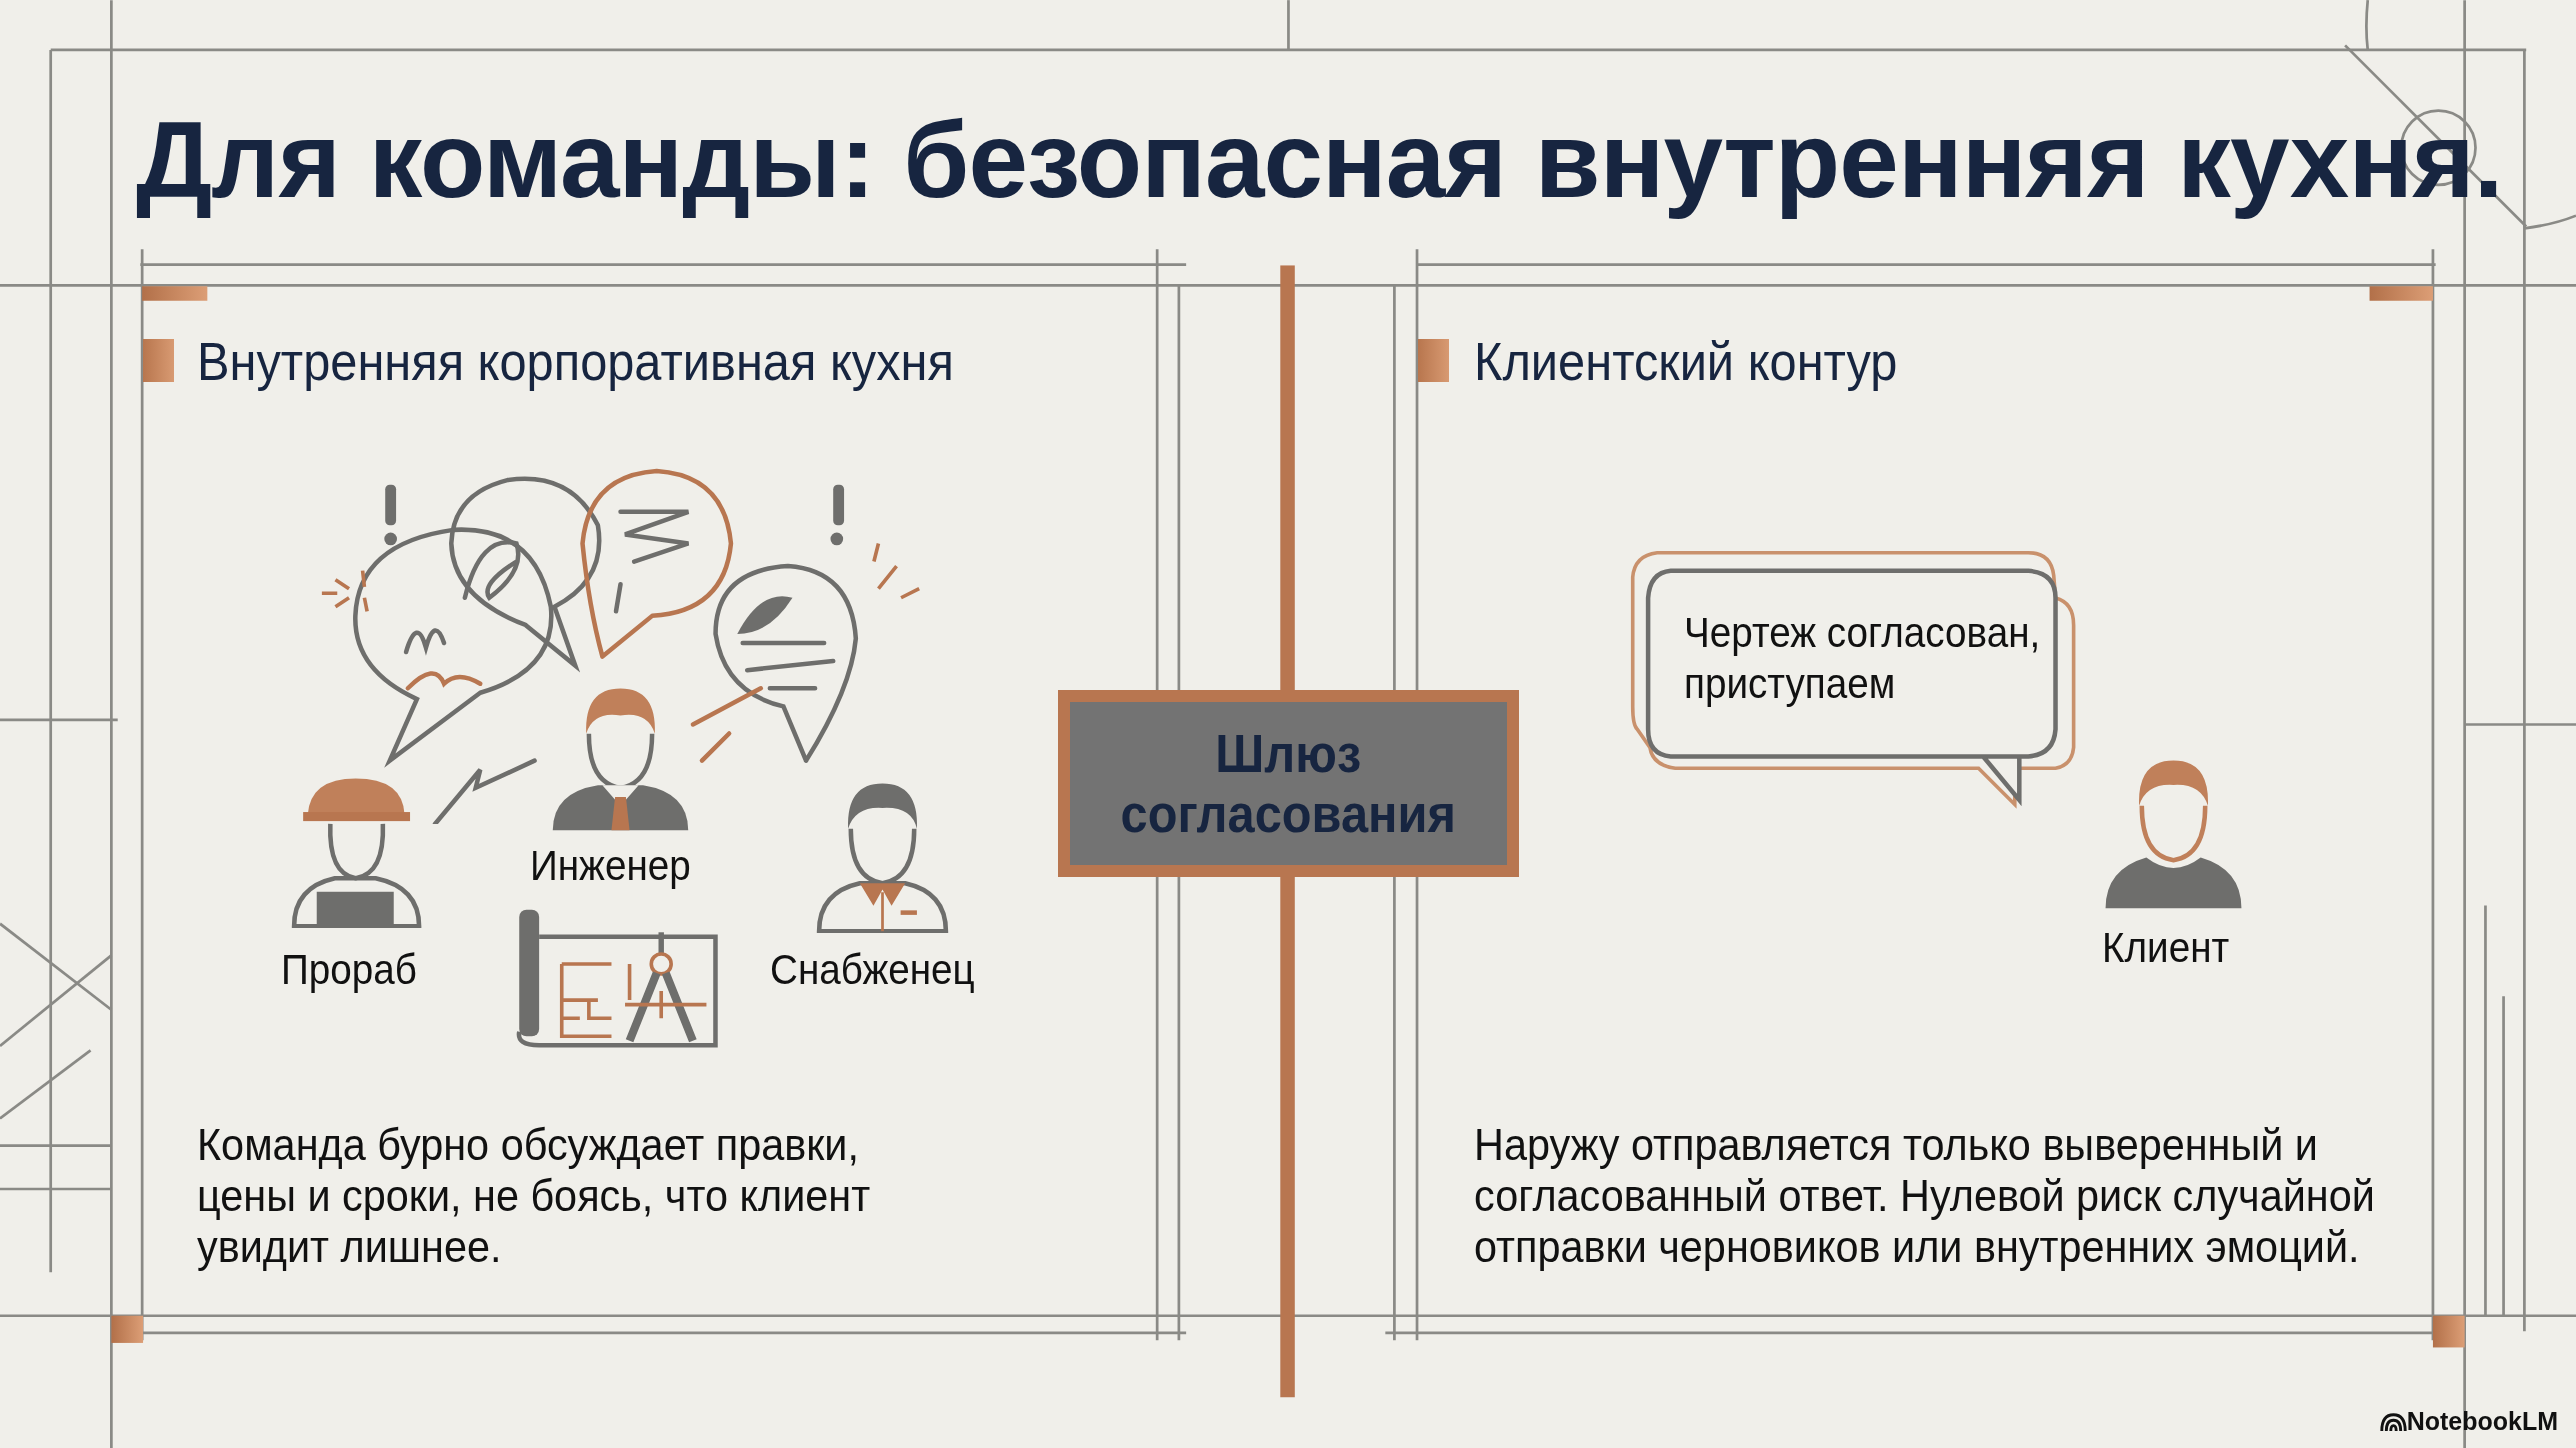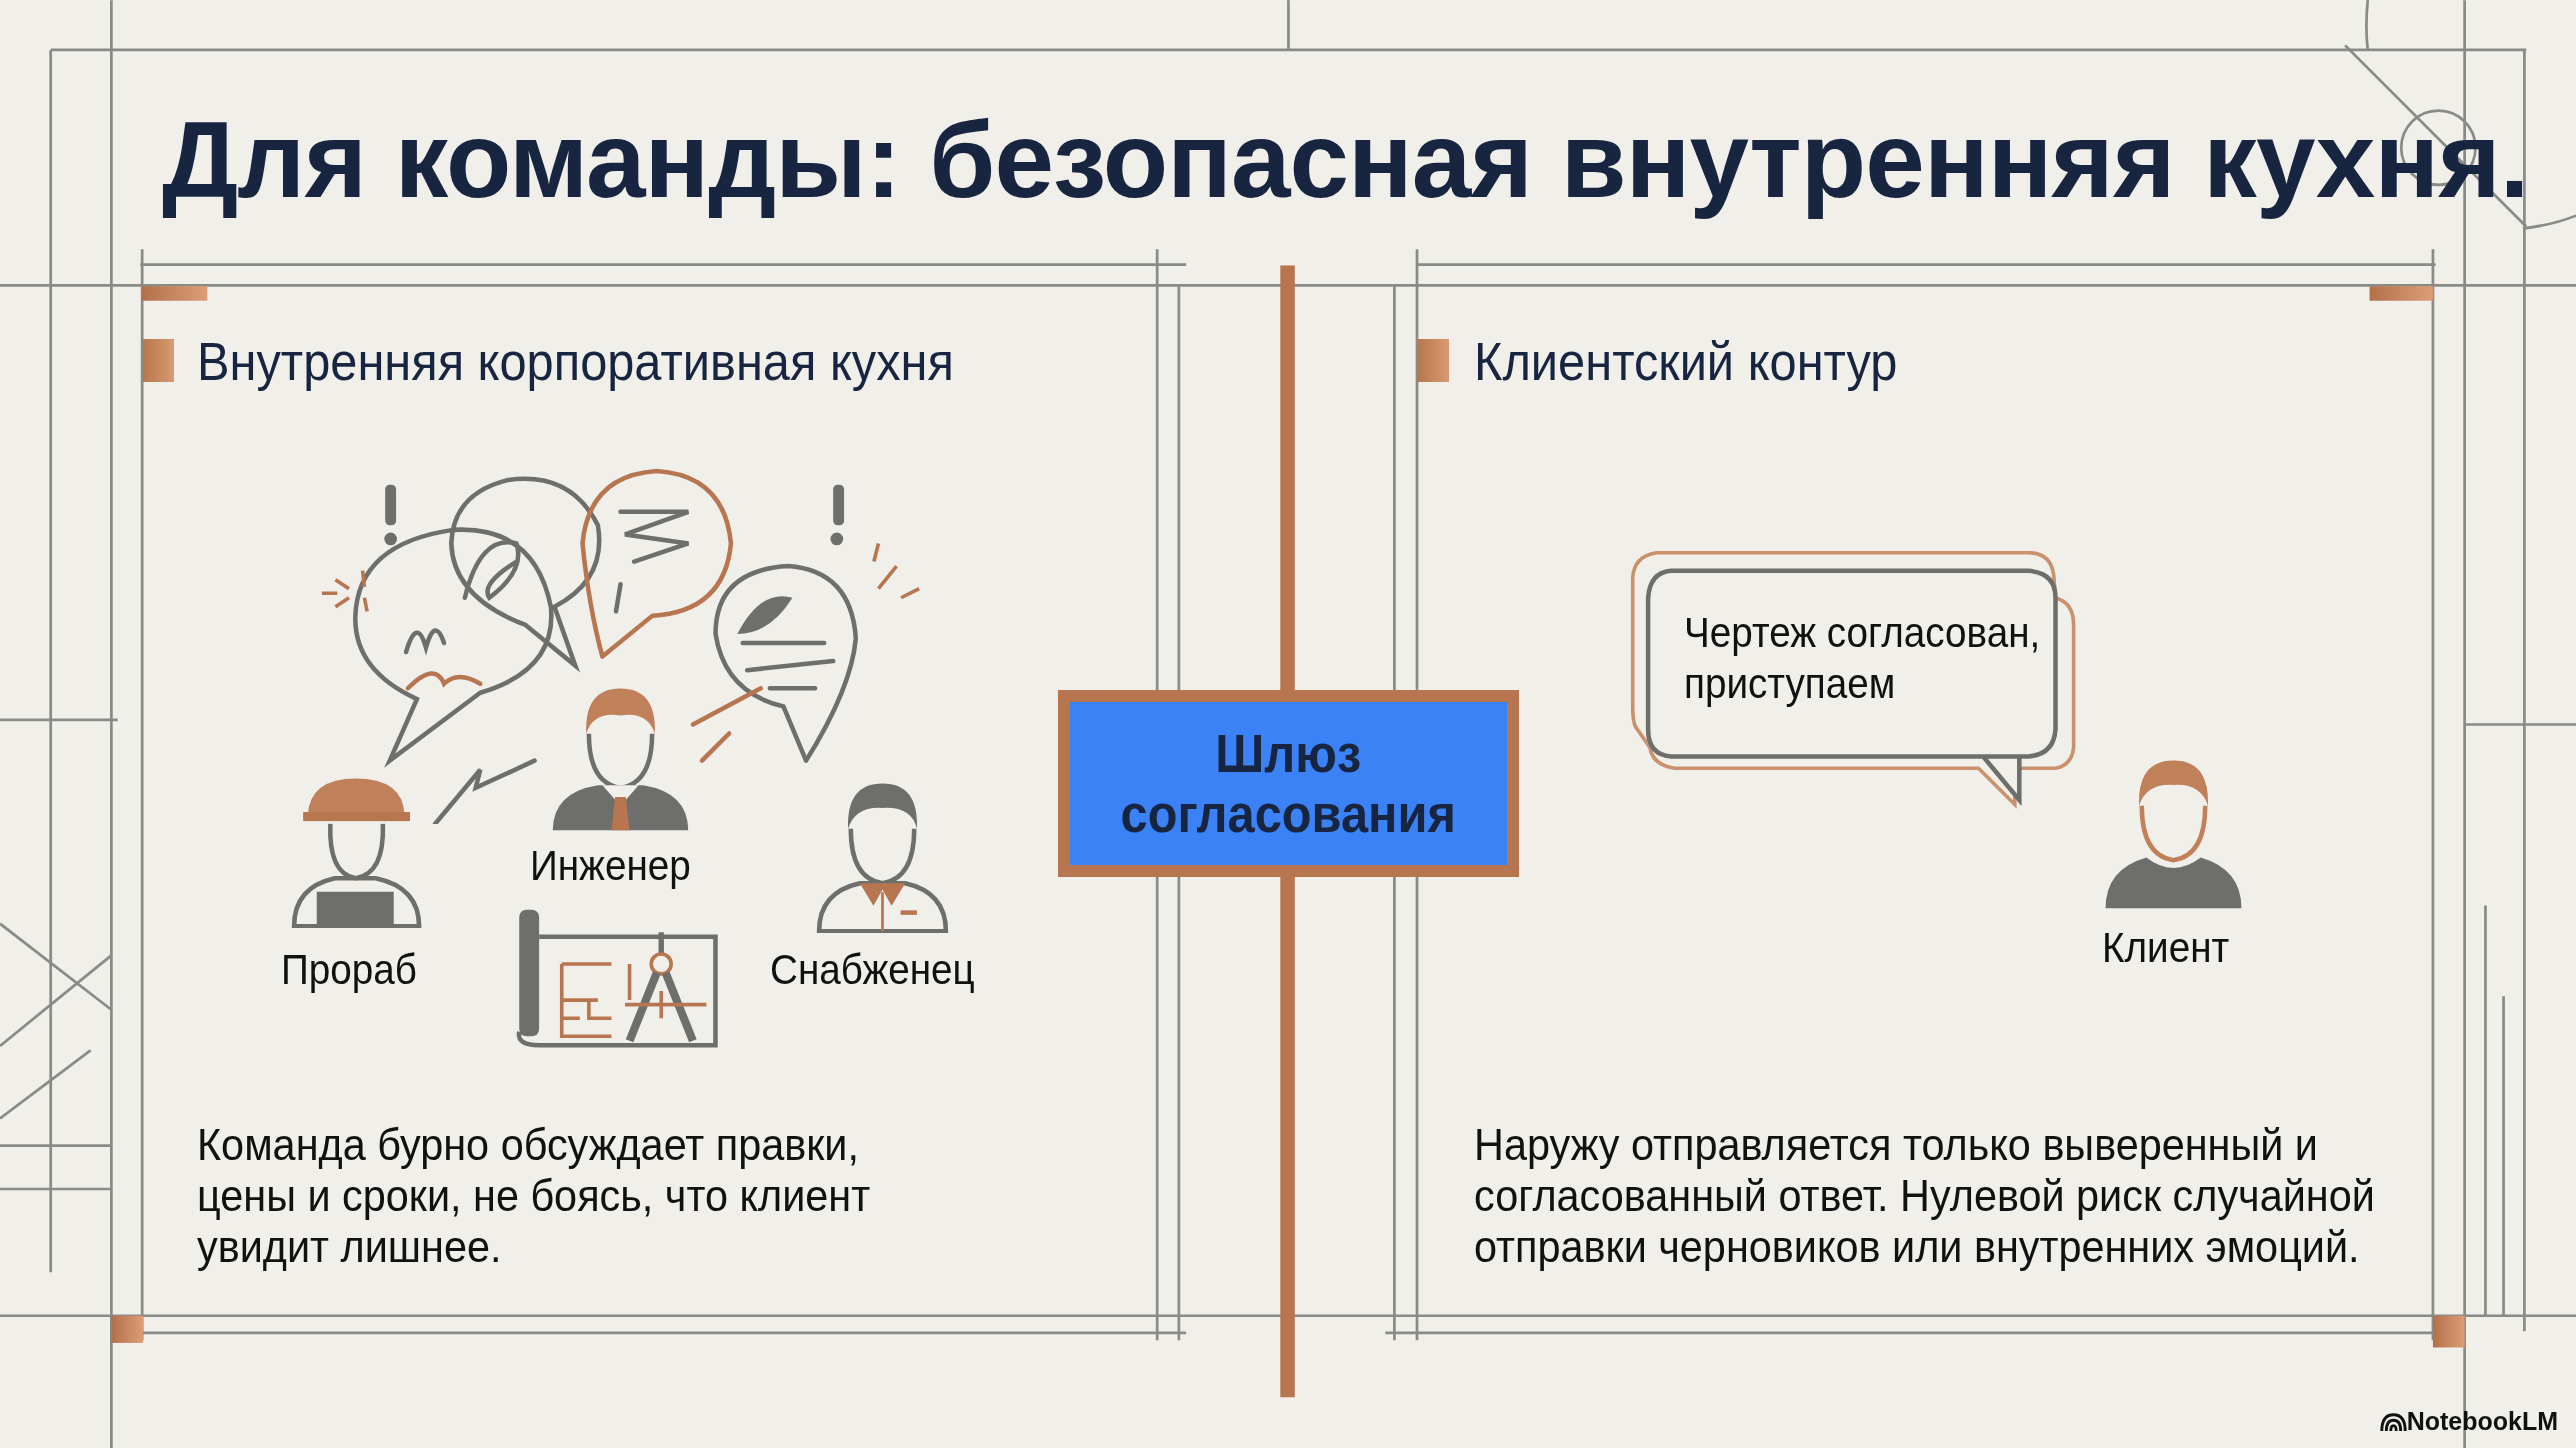--- a/index.html
+++ b/index.html
@@ -1,24 +1,24 @@
 <!DOCTYPE html>
 <html style="font-size:14.5px"><head>
 <meta charset="utf-8">
 <style>
   html,body{margin:0;padding:0;}
   body{width:2576px;height:1449px;position:relative;overflow:hidden;background:#f0efea;font-family:"Liberation Sans","DejaVu Sans",sans-serif;color:#14213a;}
   .abs{position:absolute;}
   svg.lines{position:absolute;left:0;top:0;}
-  .title{position:absolute;left:136px;top:98px;font-size:107px;font-weight:700;letter-spacing:-0.9px;color:#172540;white-space:nowrap;margin-left:26px;}
+  .title{position:absolute;left:136px;top:98px;font-size:107px;font-weight:700;letter-spacing:-0.9px;color:#172540;white-space:nowrap;}
   .sec-head{position:absolute;font-size:53px;color:#172540;white-space:nowrap;font-weight:400;transform:scaleX(0.92);transform-origin:left;}
   .sec-mark{position:absolute;width:31px;height:43px;background:linear-gradient(90deg,#b8764e,#d89a72);}
   .body-text{position:absolute;font-size:45px;line-height:51px;color:#111;white-space:nowrap;transform:scaleX(0.92);transform-origin:left;}
   .label{position:absolute;font-size:42px;color:#111;white-space:nowrap;transform:scaleX(0.92);transform-origin:left;}
-  .gate{position:absolute;left:1058px;top:690px;width:461px;height:187px;box-sizing:border-box;border:12.7px solid #b87650;background:#3b82f6;display:flex;flex-direction:column;align-items:center;justify-content:center;}
+  .gate{position:absolute;left:1058px;top:690px;width:461px;height:187px;box-sizing:border-box;border:12.7px solid #b87650;background:#737373;display:flex;flex-direction:column;align-items:center;justify-content:center;}
   .gate span{font-size:53px;font-weight:700;color:#172540;line-height:60px;transform:scaleX(0.92);}
   .bubble-text{position:absolute;font-size:42px;line-height:51px;color:#111;white-space:nowrap;transform:scaleX(0.92);transform-origin:left;}
   .brand{position:absolute;right:18px;bottom:12.7px;font-size:25px;font-weight:700;color:#111;display:flex;align-items:center;gap:0;}
 </style>
 </head>
 <body>
 
 <svg class="lines" width="2576" height="1449" viewBox="0 0 2845 1600">
   <g stroke="#8a8a86" stroke-width="3" fill="none">
 

